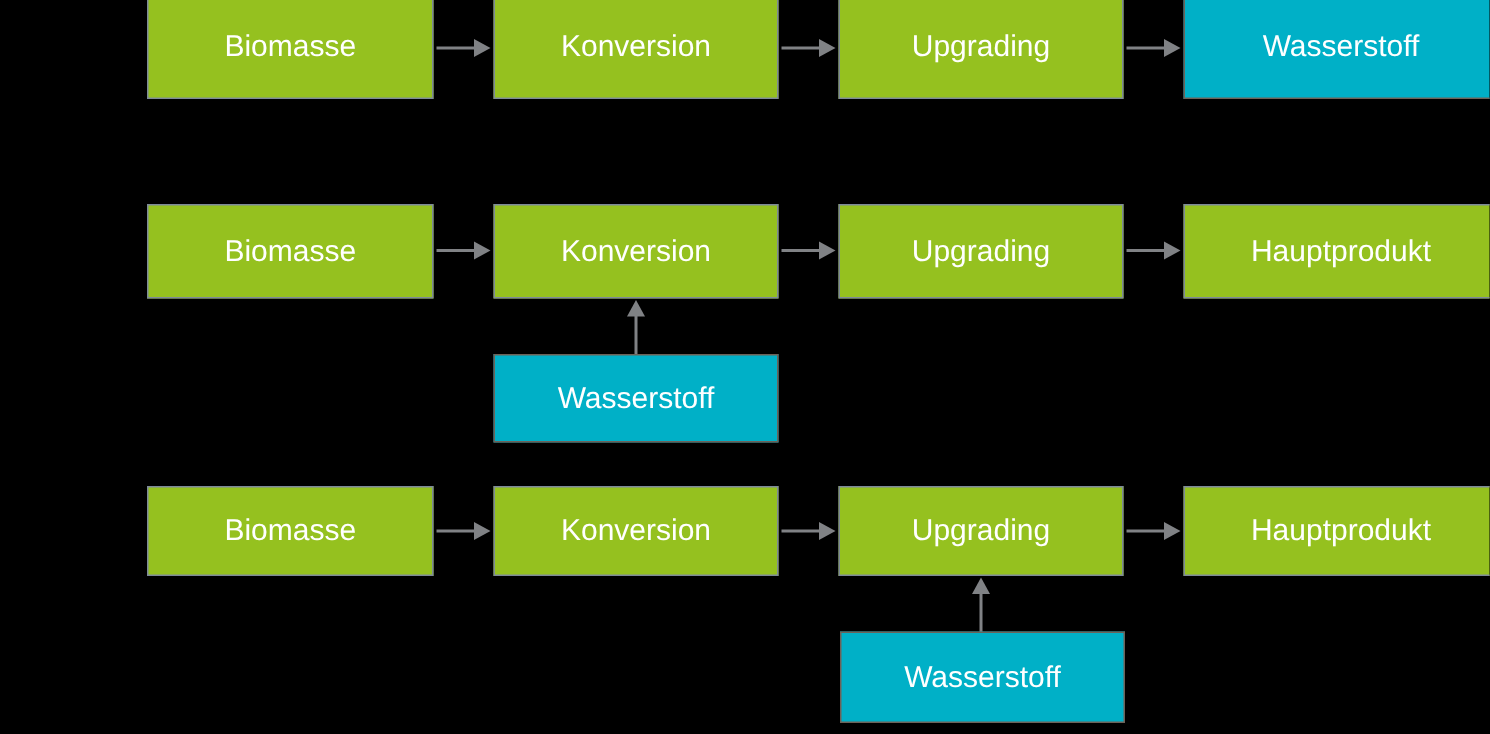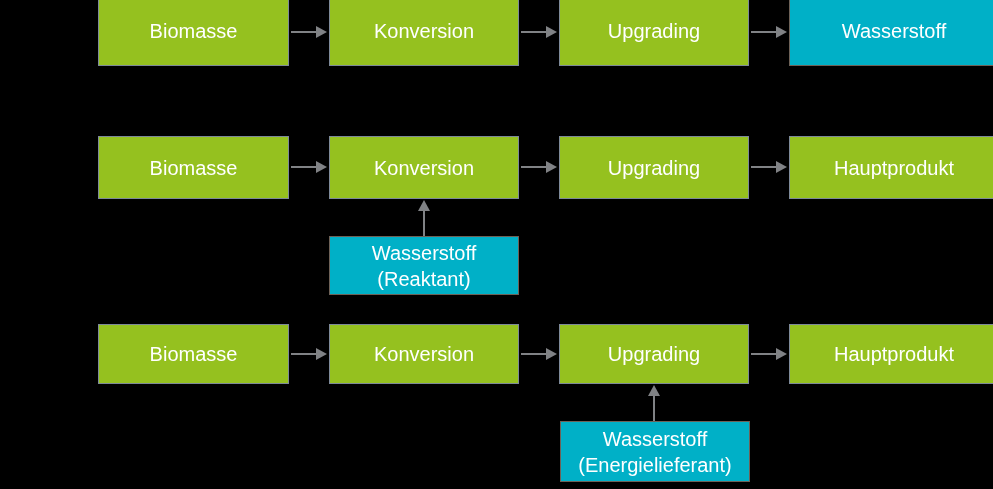--- a/index.html
+++ b/index.html
@@ -158,21 +158,20 @@
     <span>Hauptprodukt</span>
   </div>
 
   <div class="arrow-v" style="left:418px; top:200px; height:36px;">
     <span class="head"></span>
     <span class="shaft" style="height:26px;"></span>
   </div>
 
   <div class="node cyan" style="left:329px; top:236px; width:190px; height:59px;">
     <span>Wasserstoff</span>
-    <span class="line2">(Reaktant)</span>
   </div>
 
   <div class="node green" style="left:98px; top:324px; width:191px; height:60px;">
     <span>Biomasse</span>
   </div>
 
   <div class="arrow-h" style="left:291px; top:348px; width:36px;">
     <span class="shaft" style="width:25px;"></span>
     <span class="head"></span>
   </div>
@@ -199,16 +198,15 @@
     <span>Hauptprodukt</span>
   </div>
 
   <div class="arrow-v" style="left:648px; top:385px; height:37px;">
     <span class="head"></span>
     <span class="shaft" style="height:27px;"></span>
   </div>
 
   <div class="node cyan" style="left:560px; top:421px; width:190px; height:61px;">
     <span>Wasserstoff</span>
-    <span class="line2">(Energielieferant)</span>
   </div>
 
 </div>
 
 </body></html>

